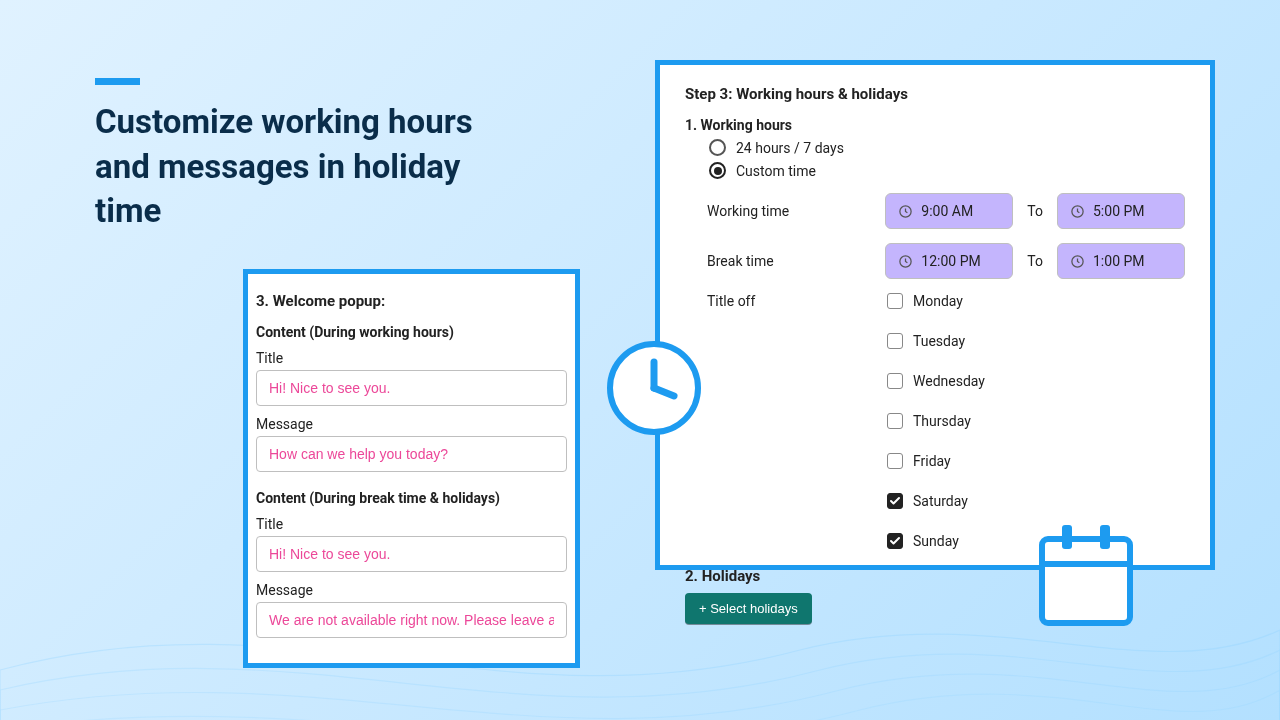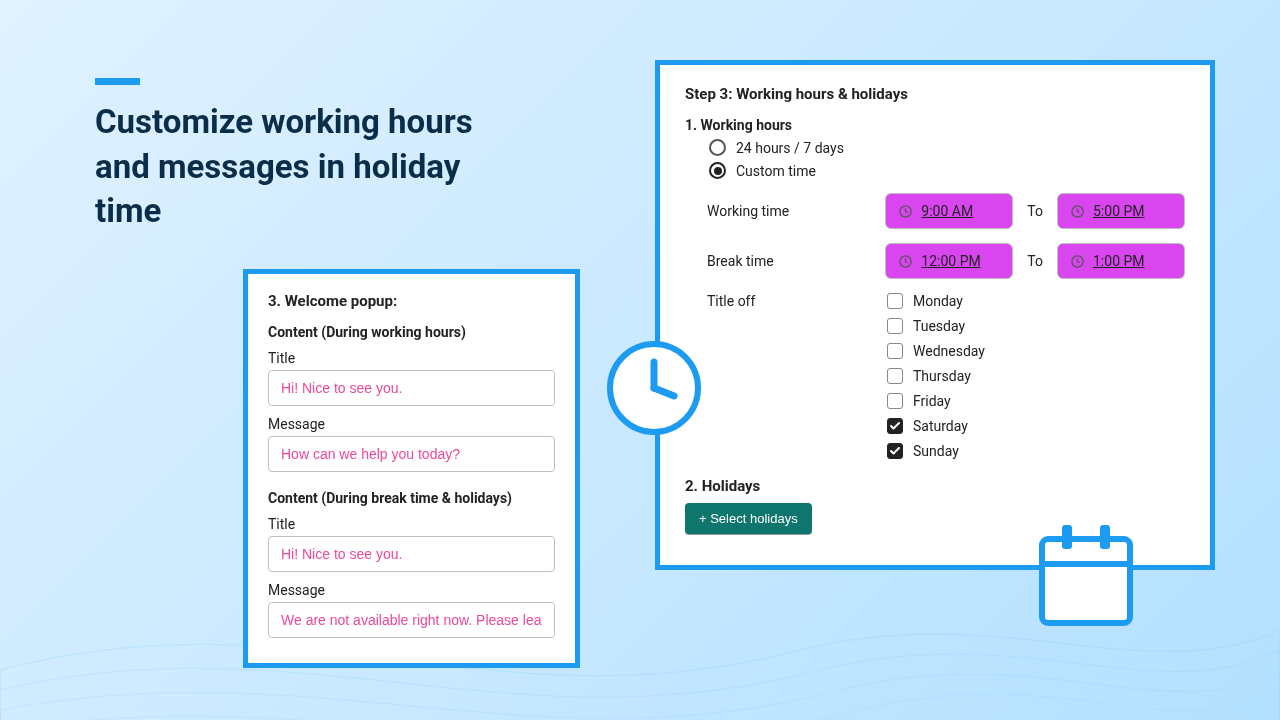--- a/index.html
+++ b/index.html
@@ -40,21 +40,21 @@
   .card {
     position: absolute;
     background: #fff;
     border: 5px solid #1d9bf0;
   }
   .card-left {
     left: 243px;
     top: 269px;
     width: 337px;
     height: 399px;
-    padding: 18px 20px;
+    padding: 18px 8px;
   }
   .card-right {
     left: 655px;
     top: 60px;
     width: 560px;
     height: 510px;
     padding: 20px 25px;
   }
   .section-heading {
     font-size: 15px;
@@ -131,33 +131,32 @@
     display: flex;
     align-items: center;
     gap: 8px;
     border: 1px solid #bfbfbf;
     border-radius: 6px;
     height: 36px;
     padding: 0 12px;
     font-size: 14px;
     color: #222;
     width: 128px;
-    background: #d946ef;
-    text-decoration: underline;
+    background: #c4b5fd;
   }
   .to-label { font-size: 14px; color: #222; }
   .clock-icon-svg { width: 15px; height: 15px; flex-shrink: 0; }
   .days-block {
     display: flex;
     margin: 14px 0 0 22px;
   }
   .checkbox-list {
     display: flex;
     flex-direction: column;
-    gap: 9px;
+    gap: 24px;
   }
   .checkbox-row {
     display: flex;
     align-items: center;
     gap: 10px;
     font-size: 14px;
     color: #222;
   }
   .checkbox {
     width: 16px; height: 16px;

